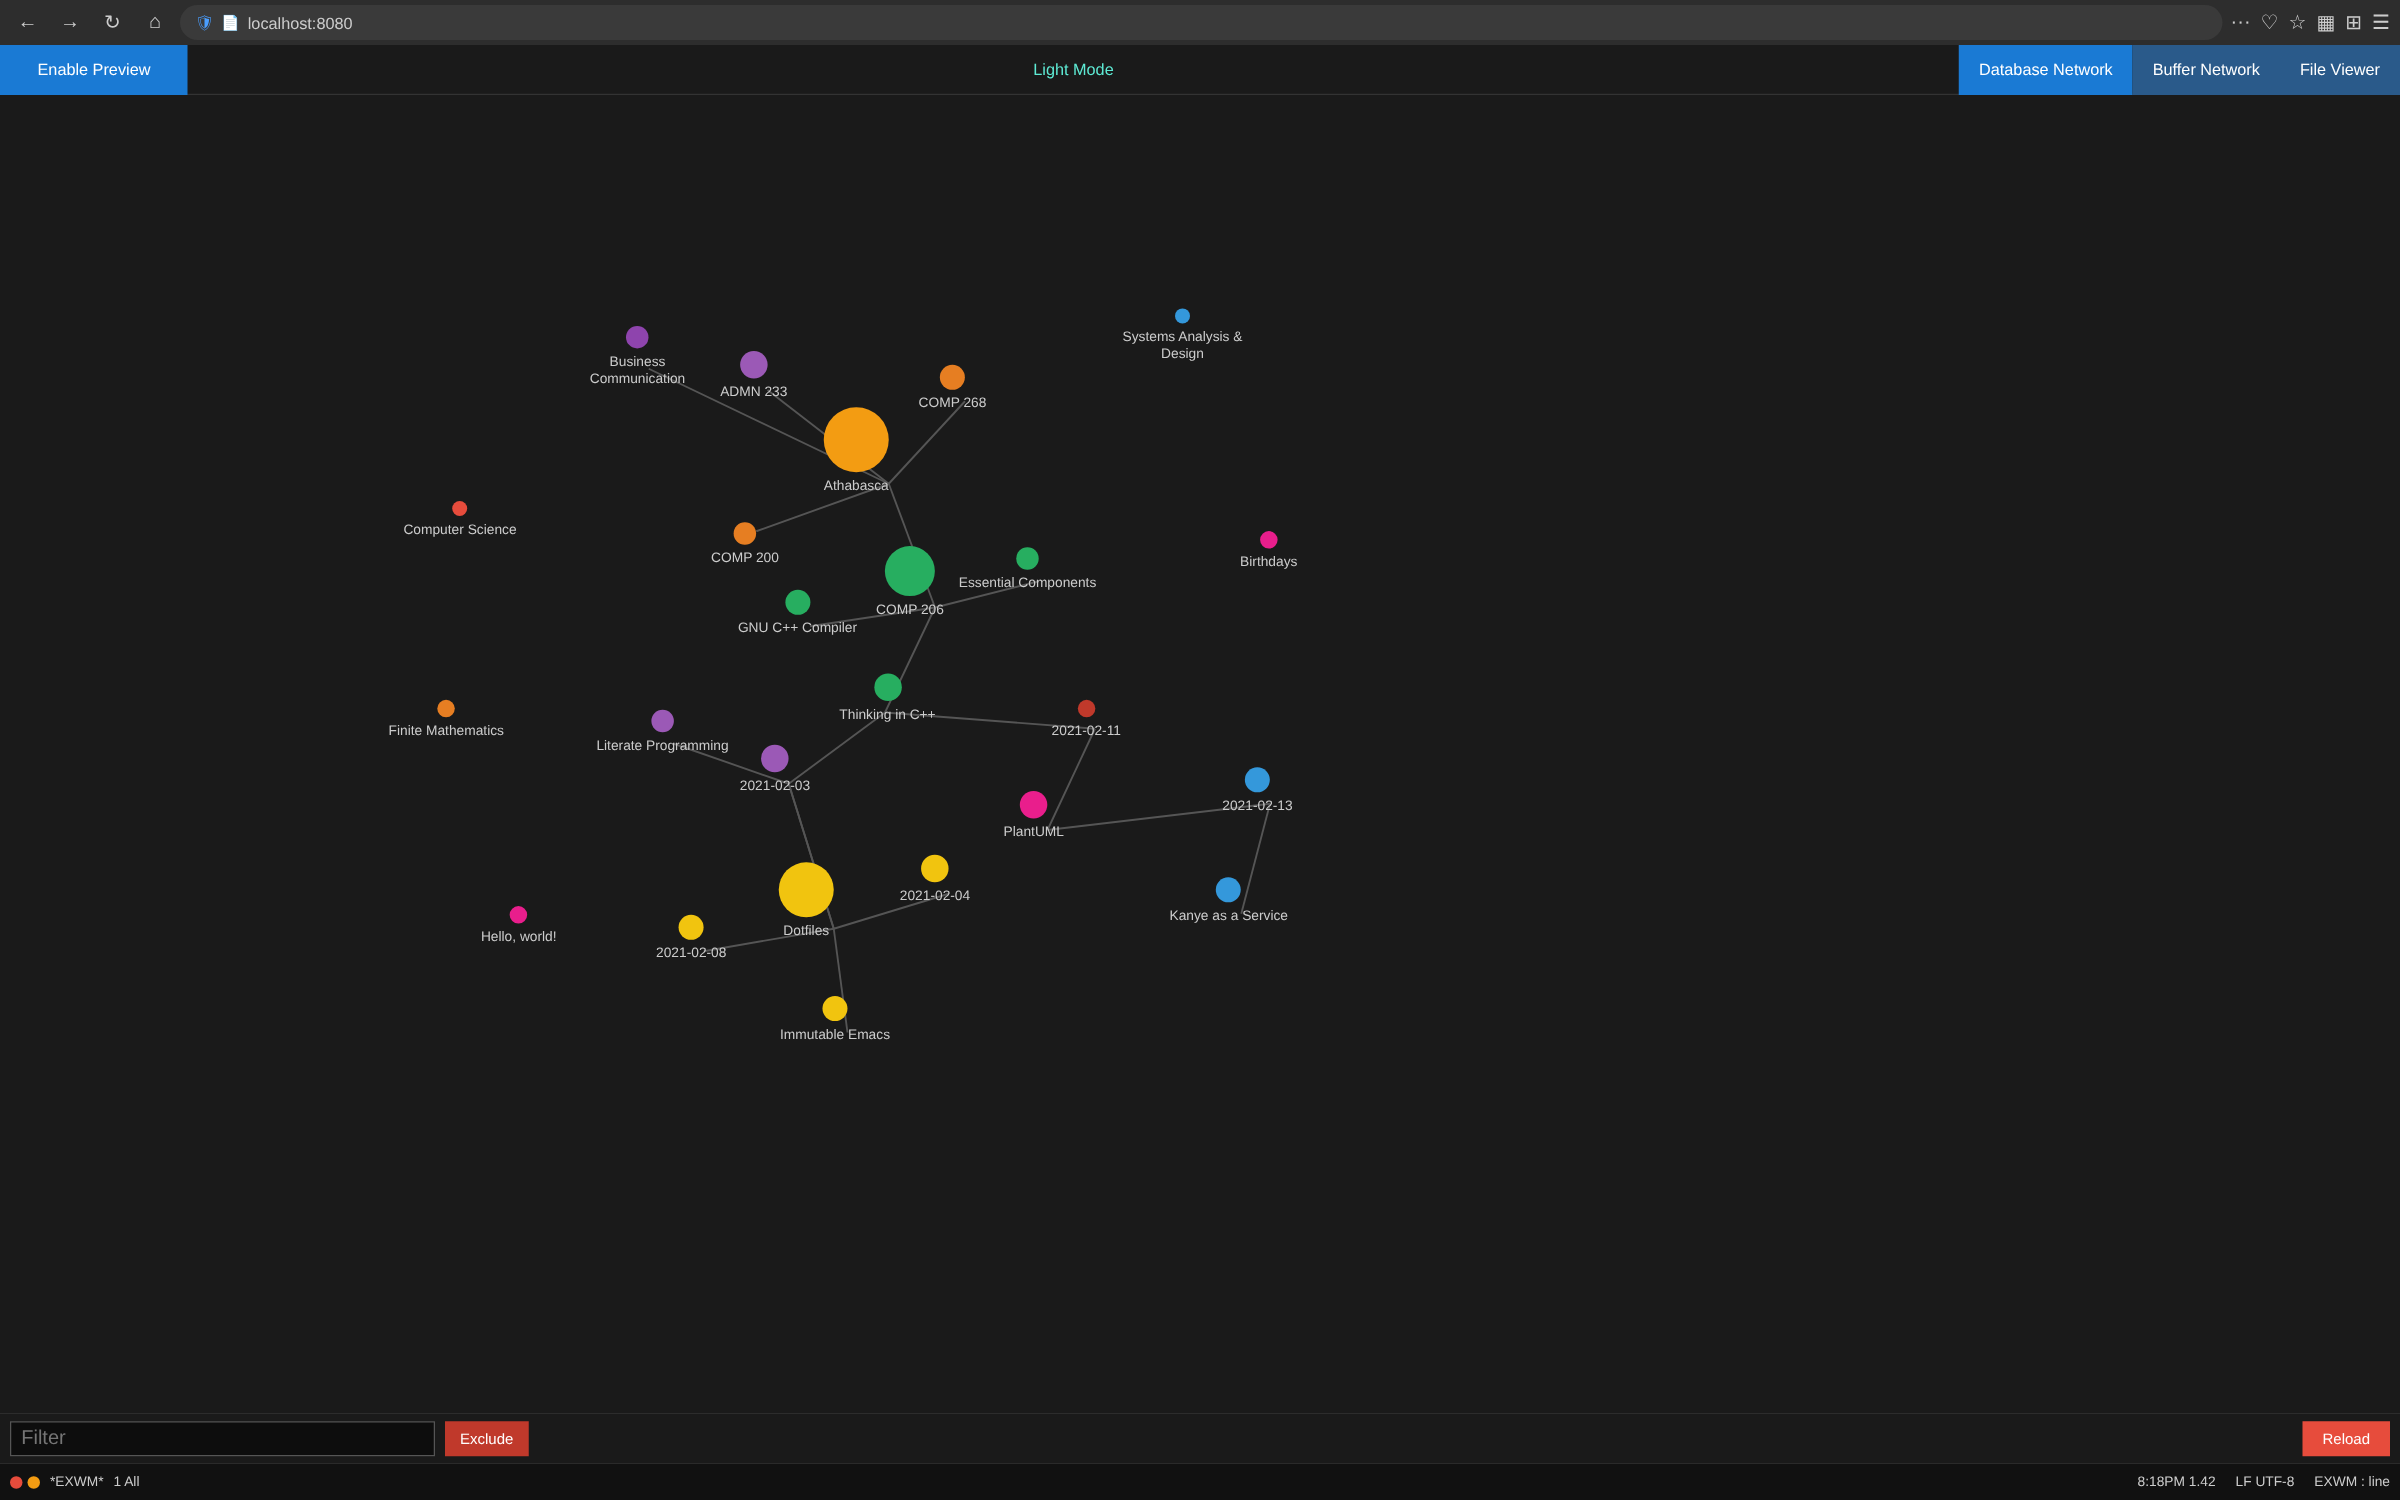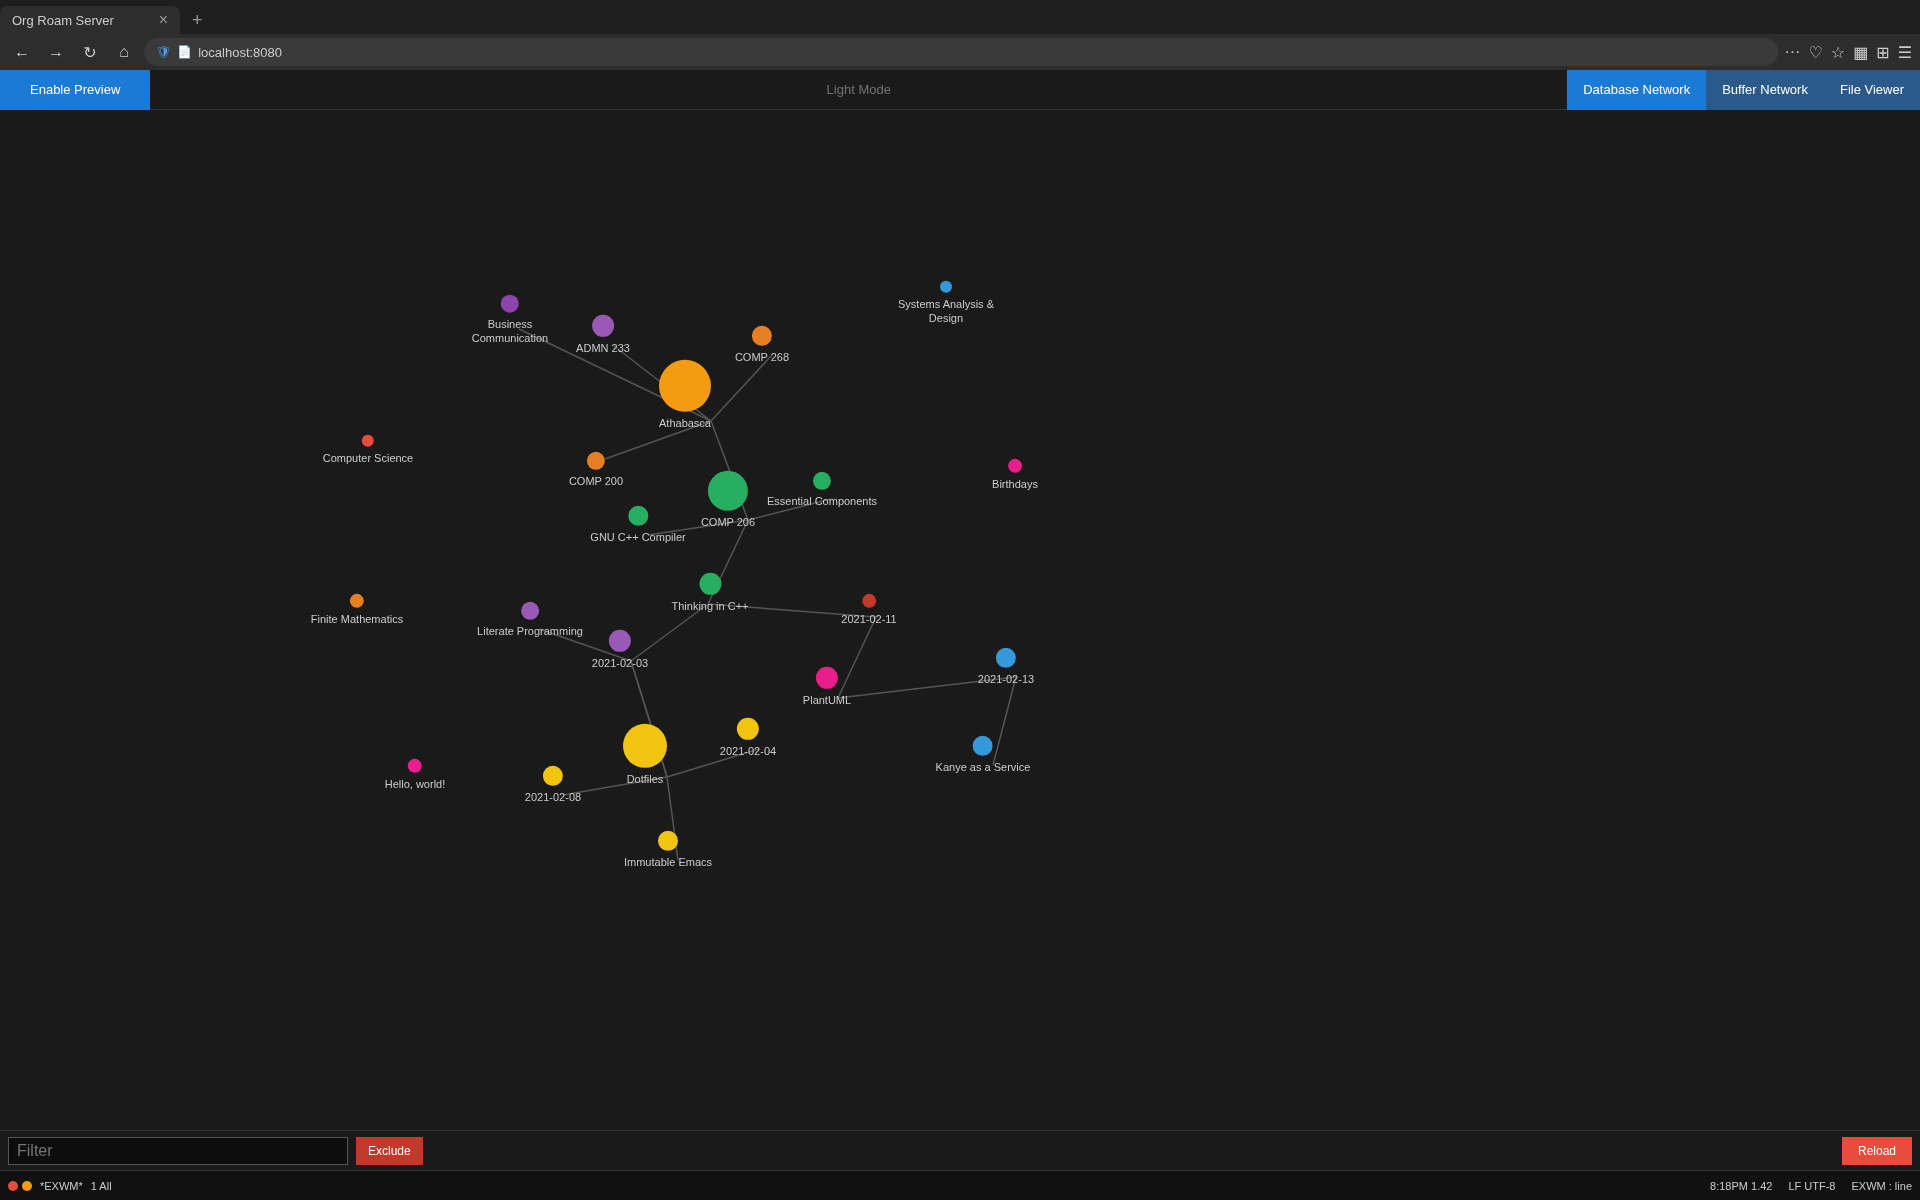--- a/index.html
+++ b/index.html
@@ -15,21 +15,21 @@
     .browser-toolbar { display: flex; align-items: center; background: #2d2d2d; height: 36px; padding: 0 8px; gap: 6px; }
     .nav-btn { width: 28px; height: 28px; border: none; background: transparent; color: #ccc; font-size: 16px; cursor: pointer; display: flex; align-items: center; justify-content: center; border-radius: 50%; }
     .address-bar { flex: 1; display: flex; align-items: center; background: #3a3a3a; border-radius: 16px; height: 28px; padding: 0 12px; gap: 6px; }
     .address-text { color: #ccc; font-size: 13px; }
     .toolbar-right { display: flex; align-items: center; gap: 8px; color: #ccc; font-size: 16px; }
     .toolbar-right span { cursor: pointer; }
 
     
     .app-bar { display: flex; align-items: center; background: #1a1a1a; height: 40px; border-bottom: 1px solid #333; }
     .enable-preview-btn { background: #1a7ad4; color: white; border: none; padding: 8px 30px; cursor: pointer; font-size: 13px; height: 40px; }
-    .light-mode-label { flex: 1; text-align: center; color: #737373; font-size: 13px; }
+    .light-mode-label { flex: 1; text-align: center; color: #5eead4; font-size: 13px; }
     .nav-tabs { display: flex; }
     .nav-tab { padding: 0 16px; height: 40px; display: flex; align-items: center; color: white; cursor: pointer; font-size: 13px; }
     .nav-tab.active { background: #1a7ad4; }
     .nav-tab:not(.active) { background: #2a5a8a; }
 
     
     .canvas-area { position: relative; width: 100%; height: calc(1200px - 34px - 36px - 40px - 40px - 30px); background: #1a1a1a; overflow: hidden; }
 
     
     .node { position: absolute; display: flex; flex-direction: column; align-items: center; cursor: pointer; }
@@ -54,27 +54,20 @@
     .status-right { margin-left: auto; display: flex; gap: 16px; }
 
     
     .shield-icon { color: #4a9eff; font-size: 12px; }
     .page-icon { color: #ccc; font-size: 12px; }
   </style>
 </head>
 <body>
 
 <div class="browser-chrome">
-  <div class="tab-bar">
-    <div class="tab">
-      <span class="tab-title">Org Roam Server</span>
-      <span class="tab-close">×</span>
-    </div>
-    <span class="tab-new">+</span>
-  </div>
   <div class="browser-toolbar">
     <button class="nav-btn">←</button>
     <button class="nav-btn">→</button>
     <button class="nav-btn">↻</button>
     <button class="nav-btn">⌂</button>
     <div class="address-bar">
       <span class="shield-icon">🛡</span>
       <span class="page-icon">📄</span>
       <span class="address-text">localhost:8080</span>
     </div>

